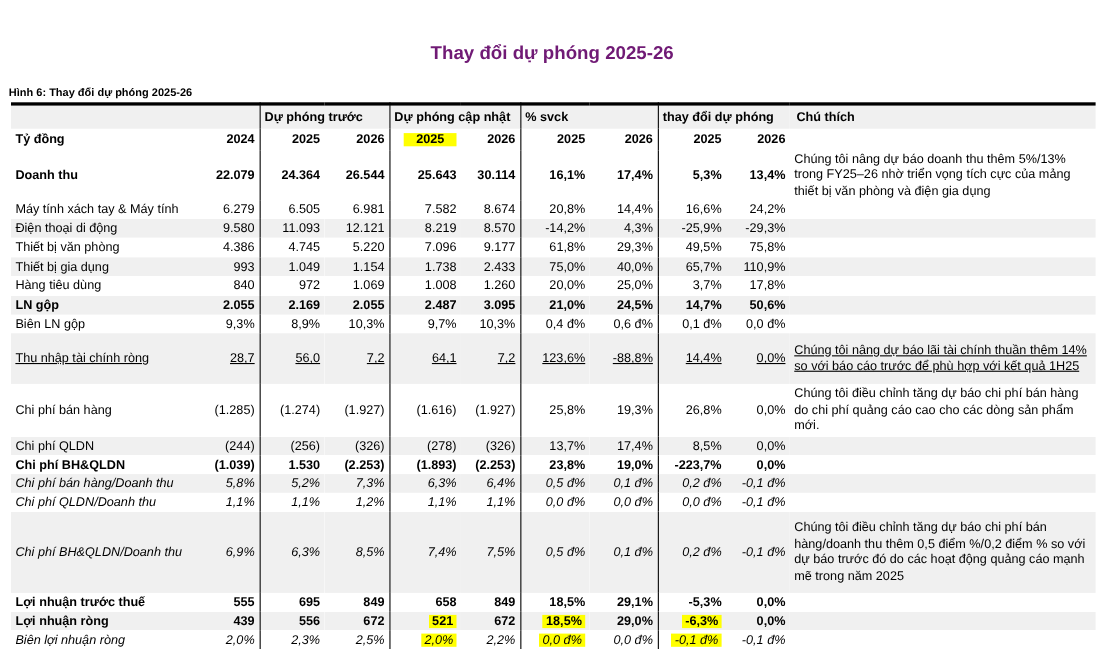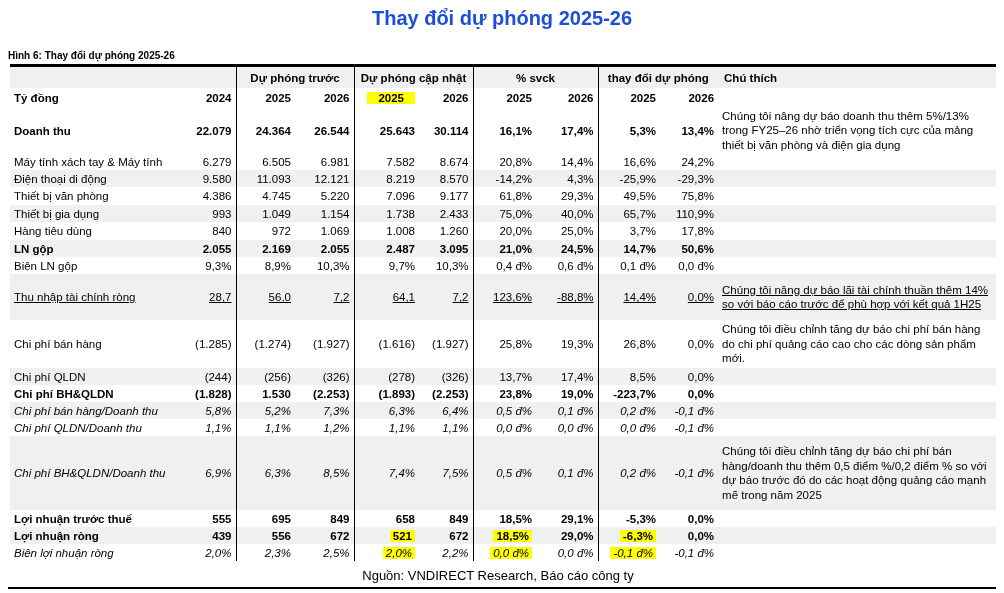--- a/index.html
+++ b/index.html
@@ -1,26 +1,26 @@
 <!DOCTYPE html>
 <html><head>
 <meta charset="utf-8">
 <style>
   html,body { margin:0; padding:0; background:#fff; }
   body { font-family:"Liberation Sans","DejaVu Sans",sans-serif; color:#000; }
   .page { position:relative; width:1004px; height:593px; background:#fff; overflow:hidden; }
 
-  .title { text-align:center; color:#1d4ed8; font-weight:bold; font-size:20px; padding-top:7px; }
+  .title { text-align:center; color:#701a75; font-weight:bold; font-size:17px; padding-top:7px;margin-top:32px; }
   .caption { font-size:10px; font-weight:bold; margin:20px 0 3px 8px; }
 
   table.fct { border-collapse:collapse; table-layout:fixed; margin-left:10px; width:986px;
               border-top:3px solid #000; font-size:11.5px; }
   .fct th, .fct td { padding:0 4px; vertical-align:middle; overflow:hidden; }
   .fct th { font-weight:bold; }
-  .grp th { height:21px; text-align:center; }
+  .grp th { height:21px; text-align:left; }
   .grp th.note-h { text-align:left; padding-left:6px; }
   .yrs th { height:20px; }
   .num { text-align:right; white-space:nowrap; }
   .brd { border-right:1px solid #000; }
   .stripe { background:#F0F0F0; }
   .bold { font-weight:bold; }
   .italic { font-style:italic; }
   .lbl { text-align:left; white-space:nowrap; }
   .lbl.wrap { white-space:normal; line-height:14px; }
   .indent { padding-left:18px; }
@@ -216,21 +216,21 @@
           <td class="num">(278)</td>
           <td class="num brd">(326)</td>
           <td class="num">13,7%</td>
           <td class="num brd">17,4%</td>
           <td class="num">8,5%</td>
           <td class="num">0,0%</td>
           <td class="note"></td>
         </tr>
         <tr class="bold" style="height: 17px;">
           <td class="lbl">Chi phí BH&amp;QLDN</td>
-          <td class="num brd">(1.828)</td>
+          <td class="num brd">(1.039)</td>
           <td class="num">1.530</td>
           <td class="num brd">(2.253)</td>
           <td class="num">(1.893)</td>
           <td class="num brd">(2.253)</td>
           <td class="num">23,8%</td>
           <td class="num brd">19,0%</td>
           <td class="num">-223,7%</td>
           <td class="num">0,0%</td>
           <td class="note"></td>
         </tr>

